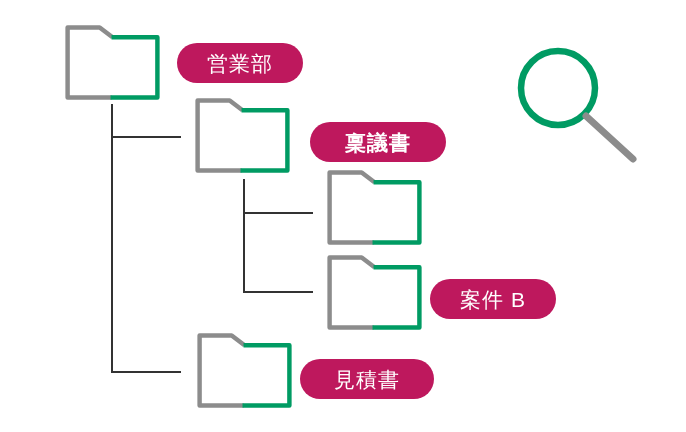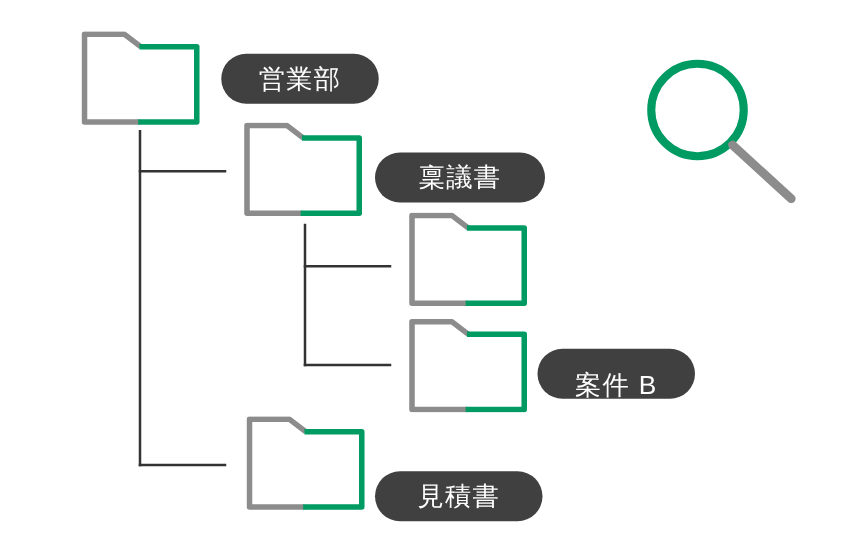--- a/index.html
+++ b/index.html
@@ -23,21 +23,21 @@
     height: 432px;
   }
   .folder {
     position: absolute;
     width: 95px;
     height: 75px;
   }
   .pill {
     position: absolute;
     height: 40px;
-    background: #404040;
+    background: #be185d;
     border-radius: 20px;
     display: flex;
     align-items: center;
     justify-content: center;
   }
   .pill span {
     color: #ffffff;
     font-size: 21px;
     letter-spacing: 1px;
     line-height: 1;
@@ -87,30 +87,30 @@
 
   <svg class="folder" style="left:197px; top:333px;" viewBox="0 0 96 76" xmlns="http://www.w3.org/2000/svg">
     <path d="M 47 73.5 L 2.5 73.5 L 2.5 2.5 L 35 2.5 L 48 12.5" fill="none" stroke="#8c8c8c" stroke-width="4.5" stroke-linejoin="round"></path>
     <path d="M 47 12.5 L 93.5 12.5 L 93.5 73.5 L 46 73.5" fill="none" stroke="#009b63" stroke-width="4.5" stroke-linejoin="round"></path>
   </svg>
 
   <div class="pill" style="left:177px; top:43px; width:126px;">
     <span>営業部</span>
   </div>
 
-  <div class="pill" style="left:300px; top:122px; width:136px;">
+  <div class="pill" style="left:310px; top:122px; width:136px;font-weight:bold;">
     <span>稟議書</span>
   </div>
 
 
-  <div class="pill" style="left:430px; top:279px; width:126px;align-items:flex-end;">
+  <div class="pill" style="left:430px; top:279px; width:126px;">
     <span>案件 B</span>
   </div>
 
-  <div class="pill" style="left:300px; top:377px; width:134px;">
+  <div class="pill" style="left:300px; top:359px; width:134px;">
     <span>見積書</span>
   </div>
 
   <svg class="magnifier" viewBox="0 0 160 140" xmlns="http://www.w3.org/2000/svg">
     <circle cx="58" cy="58" r="37" fill="none" stroke="#009b63" stroke-width="6.5"></circle>
     <line x1="86" y1="86" x2="133" y2="129" stroke="#8c8c8c" stroke-width="7" stroke-linecap="round"></line>
   </svg>
 
 </div>
 

